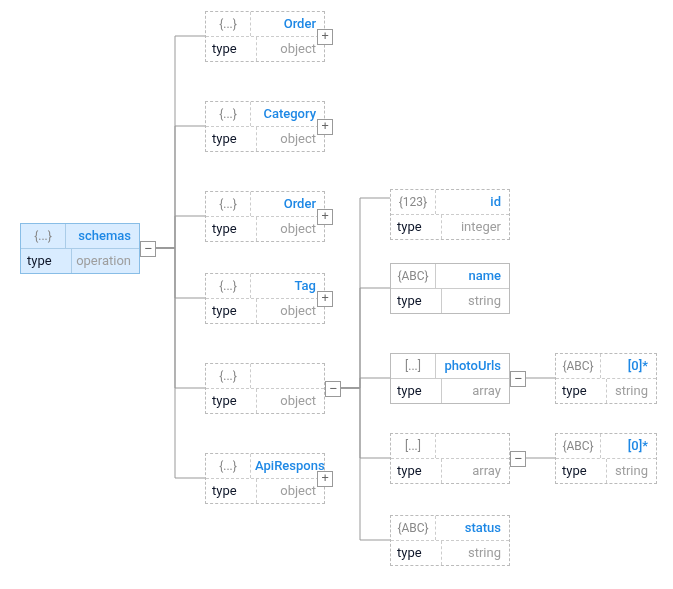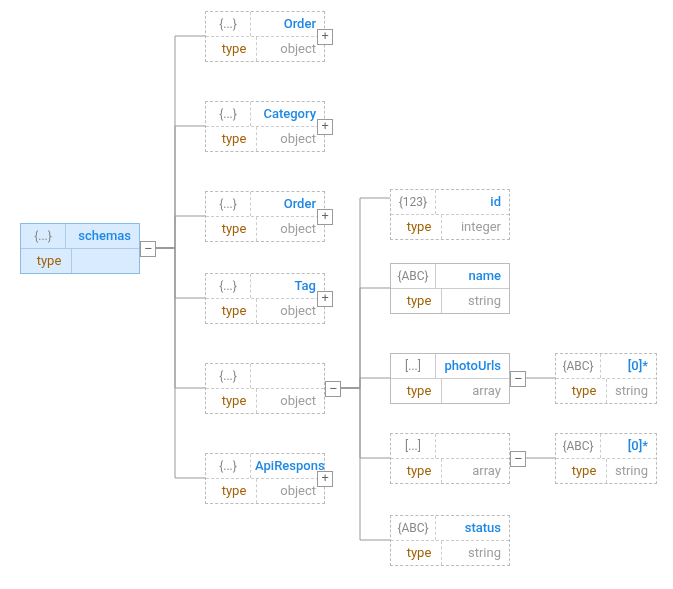--- a/index.html
+++ b/index.html
@@ -5,21 +5,21 @@
   html,body{margin:0;padding:0;background:#fff;font-family:-apple-system,BlinkMacSystemFont,"Segoe UI",Roboto,sans-serif;font-size:13px;color:#333;}
   .canvas{position:relative;width:673px;height:589px;}
   .node{position:absolute;width:118px;border:1px dashed #bbb;background:#fff;}
   .node.selected{border:1px solid #88bde6;background:#d9ecff;}
   .node .row{display:flex;height:24px;line-height:24px;}
   .node .title-row{border-bottom:1px dashed #ccc;}
   .node.selected .title-row{border-bottom:1px solid #aacce8;}
   .node .hint{width:44px;text-align:center;border-right:1px dashed #ccc;color:#888;font-size:12px;}
   .node.selected .hint{border-right:1px solid #aacce8;}
   .node .name{flex:1;text-align:right;padding:0 8px 0 4px;color:#1e88e5;font-weight:500;white-space:nowrap;overflow:hidden;}
-  .node .kcell{width:44px;padding-left:6px;border-right:1px dashed #ccc;color:#a16207;text-align:center;}
+  .node .kcell{width:44px;padding-left:6px;border-right:1px dashed #ccc;color:#0f172a;}
   .node.selected .kcell{border-right:1px solid #aacce8;}
   .node .vcell{flex:1;text-align:right;padding-right:8px;color:#9e9e9e;}
   .toggle{position:absolute;width:14px;height:14px;border:1px solid #999;background:#fff;text-align:center;line-height:12px;font-size:12px;color:#666;cursor:pointer;font-family:monospace;}
   .toggle::before{content:attr(data-sym);}
   svg.lines{position:absolute;top:0;left:0;width:673px;height:589px;pointer-events:none;}
   svg.lines path{stroke:#999;stroke-width:1;fill:none;}
 </style>
 </head>
 <body>
 
@@ -44,20 +44,21 @@
   <path d="M525 458 H542 H555"></path>
 </svg>
 
 <div class="node selected" style="left:20px;top:223px;">
   <div class="row title-row">
         <div class="hint">{...}</div>
         <div class="name">schemas</div>
       </div>
   <div class="row">
         <div class="kcell">type</div>
+        <div class="vcell">operation</div>
       </div>
 </div>
 <div class="toggle" style="left:140px;top:241px;" data-sym="−"></div>
 
 <div class="node" style="left:205px;top:11px;">
   <div class="row title-row">
         <div class="hint">{...}</div>
         <div class="name">Order</div>
       </div>
   <div class="row">

